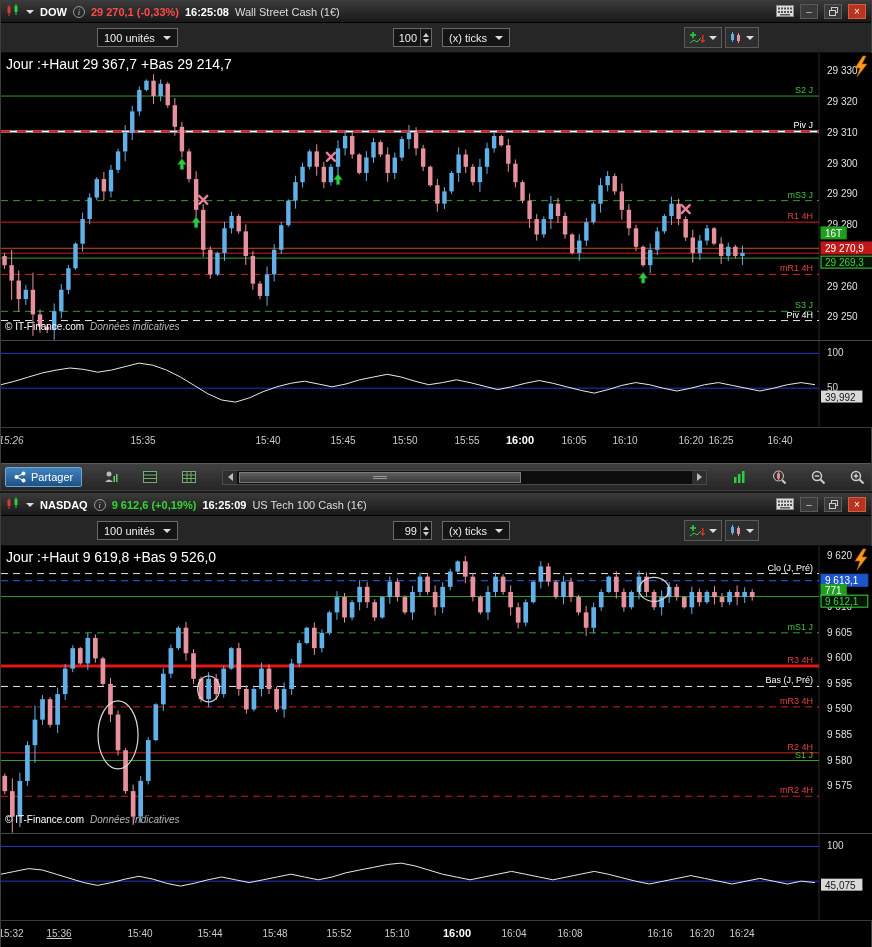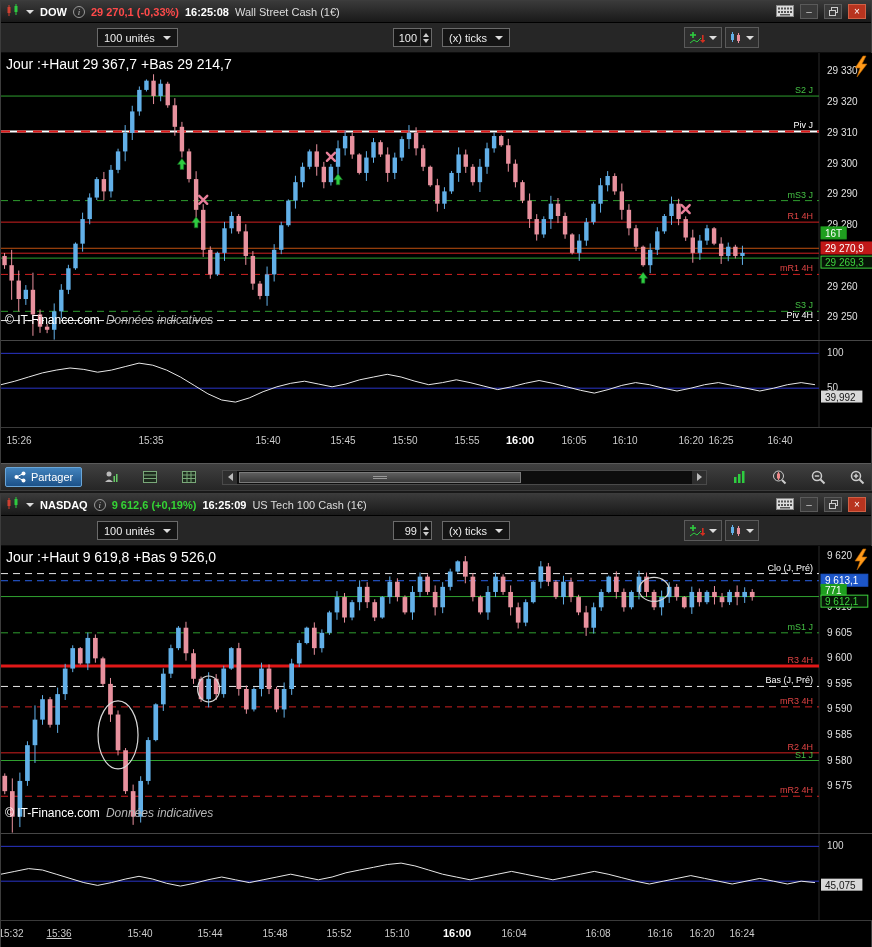--- a/index.html
+++ b/index.html
@@ -22,21 +22,21 @@
 .spinbox{position:absolute;top:5px;height:19px;background:#141414;border:1px solid #6a6a6a;color:#eee;font-size:11px;display:flex;align-items:center}
 .spinval{width:26px;text-align:right;padding-right:3px}
 .spincol{display:flex;flex-direction:column;gap:2px;border-left:1px solid #555;padding:2px 2px;height:100%;justify-content:center}
 .caret-up{width:0;height:0;border-left:3px solid transparent;border-right:3px solid transparent;border-bottom:4px solid #ccc}
 .caret-dn{width:0;height:0;border-left:3px solid transparent;border-right:3px solid transparent;border-top:4px solid #ccc}
 .iconbtns{position:absolute;top:4px;display:flex;gap:3px}
 .iconbtn{height:21px;background:#2e2e2e;border:1px solid #5a5a5a;display:flex;align-items:center;gap:4px;padding:0 4px}
 .chartwrap{position:relative;height:374px;min-height:374px;background:#000}
 .chartwrap svg{display:block;font-family:"Liberation Sans",sans-serif}
 .hl-label{position:absolute;top:3px;left:5px;font-size:14px;color:#fff;z-index:2}
-.copyright{position:absolute;top:260px;left:4px;font-size:12px;color:#fff;z-index:2}
+.copyright{position:absolute;top:268px;left:4px;font-size:10px;color:#fff;z-index:2}
 .copyright .note{font-style:italic;color:#b5b5b5;margin-left:6px}
 .timeaxis{position:relative;height:28px;min-height:28px;background:#000;border-top:1px solid #3a3a3a;overflow:hidden}
 .ttick{position:absolute;top:7px;font-size:10px;color:#ccc;transform:translateX(-50%);white-space:nowrap}
 .ttick.bold{color:#fff;font-weight:bold;font-size:11px;top:6px}
 .statusbar{margin-top:auto;height:27px;min-height:27px;background:linear-gradient(#404040,#262626);border-top:1px solid #5a5a5a;display:flex;align-items:center;gap:19px;padding:0 4px}
 .share-btn{height:20px;background:linear-gradient(#4283bd,#1c5188);border:1px solid #6aa6d8;border-radius:2px;color:#fff;font-size:11px;display:flex;align-items:center;gap:5px;padding:0 8px;font-family:inherit}
 .sb-icon{width:20px;height:20px;display:inline-flex;align-items:center;justify-content:center}
 .hscroll{flex:1;height:15px;display:flex;align-items:center;background:#161616;border:1px solid #4a4a4a;margin:0 4px}
 .sb-arrow{width:14px;height:13px;display:inline-flex;align-items:center;justify-content:center;background:#2e2e2e}
 .caret-l{width:0;height:0;border-top:4px solid transparent;border-bottom:4px solid transparent;border-right:5px solid #bbb}
@@ -403,22 +403,22 @@
         <text x="824" y="347.5357142857143" fill="#141414" font-size="10px">39,992</text>
         <path d="M862 3 l-8 12 l5 0 l-3 9 l10 -13 l-5 0 l4 -8 z" fill="#ff9a1a" stroke="#b25e00" stroke-width="0.6"></path>
       </svg>
     <div class="hl-label">Jour :+Haut 29 367,7 +Bas 29 214,7</div>
     <div class="copyright">
       <span>© IT-Finance.com</span><span class="note">Données indicatives</span>
     </div>
   </div>
 
   <div class="timeaxis" id="ta-0">
-      <span class="ttick" style="left: 18px;">15:26</span>
-      <span class="ttick" style="left: 150px;">15:35</span>
+      <span class="ttick" style="left: 10px; font-style: italic;">15:26</span>
+      <span class="ttick" style="left: 142px;">15:35</span>
       <span class="ttick" style="left: 267px;">15:40</span>
       <span class="ttick" style="left: 342px;">15:45</span>
       <span class="ttick" style="left: 404px;">15:50</span>
       <span class="ttick" style="left: 466px;">15:55</span>
       <span class="ttick bold" style="left: 519px;">16:00</span>
       <span class="ttick" style="left: 573px;">16:05</span>
       <span class="ttick" style="left: 624px; text-align: center;">16:10</span>
       <span class="ttick" style="left: 690px;">16:20</span>
       <span class="ttick" style="left: 720px;">16:25</span>
       <span class="ttick" style="left: 779px;">16:40</span>
@@ -847,19 +847,19 @@
   <div class="timeaxis" id="ta-1">
       <span class="ttick" style="left: 10px;">15:32</span>
       <span class="ttick" style="left: 58px; text-decoration: underline;">15:36</span>
       <span class="ttick" style="left: 139px;">15:40</span>
       <span class="ttick" style="left: 209px;">15:44</span>
       <span class="ttick" style="left: 274px;">15:48</span>
       <span class="ttick" style="left: 338px;">15:52</span>
       <span class="ttick" style="left: 396px;">15:10</span>
       <span class="ttick bold" style="left: 456px;">16:00</span>
       <span class="ttick" style="left: 513px;">16:04</span>
-      <span class="ttick" style="left: 569px; margin-left: 28px;">16:08</span>
+      <span class="ttick" style="left: 569px;">16:08</span>
       <span class="ttick" style="left: 613px; margin-top: 32px;">16:12</span>
       <span class="ttick" style="left: 659px;">16:16</span>
       <span class="ttick" style="left: 701px;">16:20</span>
       <span class="ttick" style="left: 741px;">16:24</span>
     </div>
 </div>
 
 </body></html>

